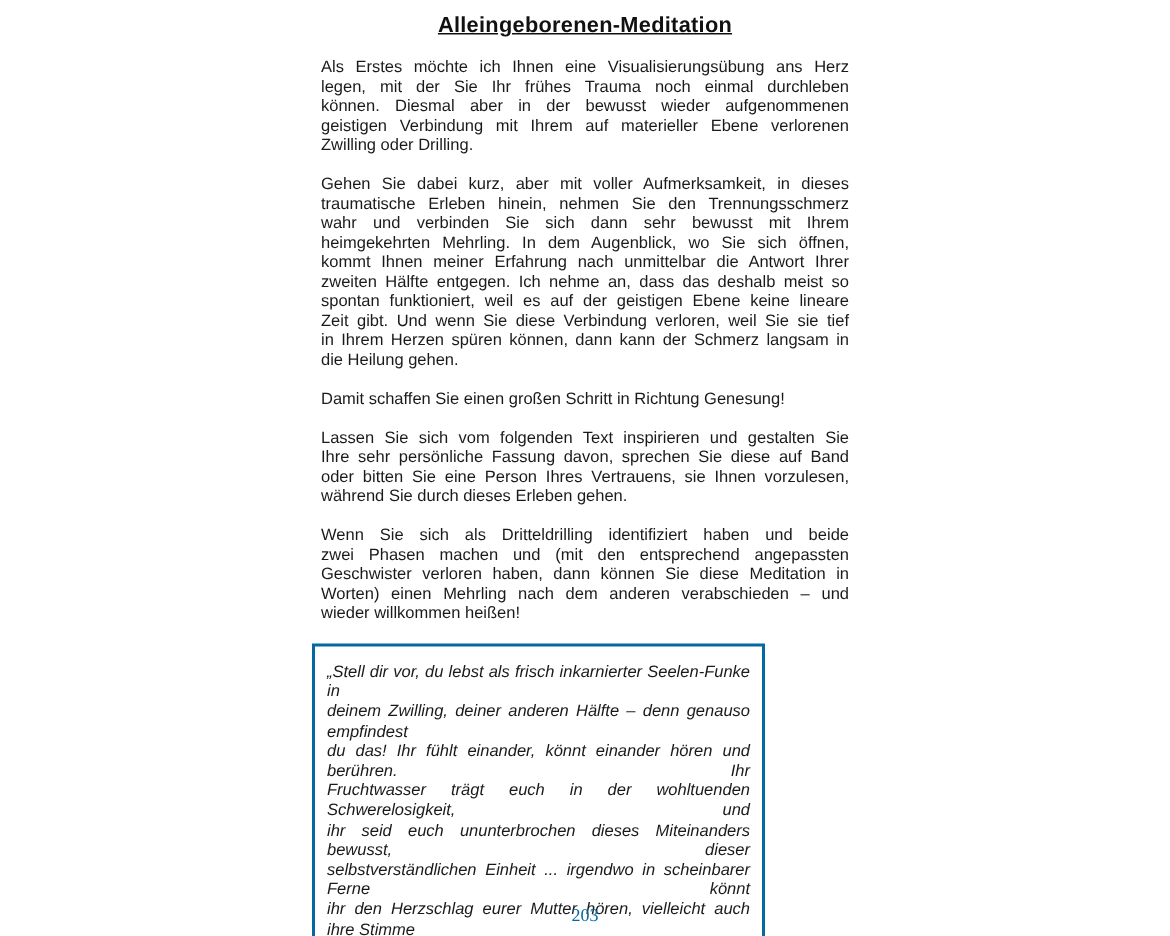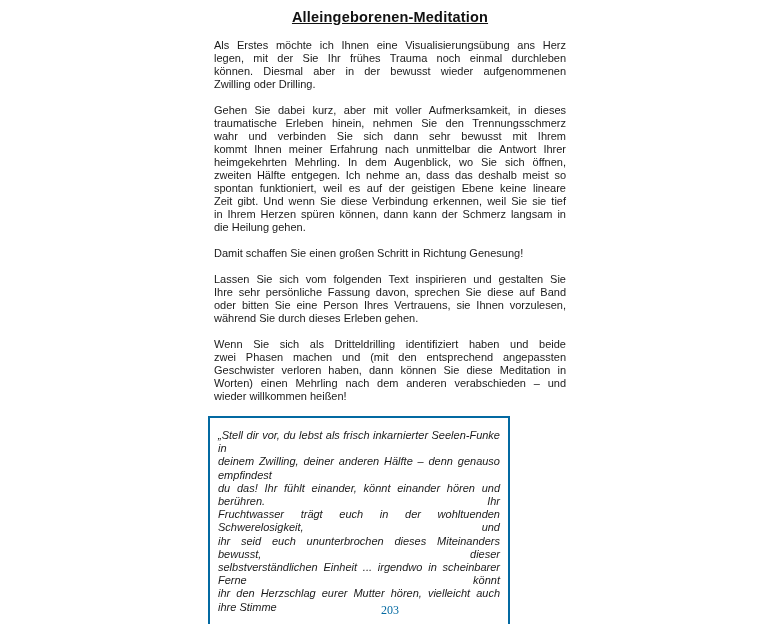--- a/index.html
+++ b/index.html
@@ -65,31 +65,32 @@
 
 <div class="page">
   <div class="content">
 
     <div class="doc-title">Alleingeborenen-Meditation</div>
 
     <div class="para">
         <div class="line">Als Erstes möchte ich Ihnen eine Visualisierungsübung ans Herz</div>
         <div class="line">legen, mit der Sie Ihr frühes Trauma noch einmal durchleben</div>
         <div class="line">können. Diesmal aber in der bewusst wieder aufgenommenen</div>
+        <div class="line">geistigen Verbindung mit Ihrem auf materieller Ebene verlorenen</div>
         <div class="line">Zwilling oder Drilling.</div>
       </div>
     <div class="para">
         <div class="line">Gehen Sie dabei kurz, aber mit voller Aufmerksamkeit, in dieses</div>
         <div class="line">traumatische Erleben hinein, nehmen Sie den Trennungsschmerz</div>
         <div class="line">wahr und verbinden Sie sich dann sehr bewusst mit Ihrem</div>
+        <div class="line">heimgekehrten Mehrling. In dem Augenblick, wo Sie sich öffnen,</div>
         <div class="line">kommt Ihnen meiner Erfahrung nach unmittelbar die Antwort Ihrer</div>
-        <div class="line">heimgekehrten Mehrling. In dem Augenblick, wo Sie sich öffnen,</div>
         <div class="line">zweiten Hälfte entgegen. Ich nehme an, dass das deshalb meist so</div>
         <div class="line">spontan funktioniert, weil es auf der geistigen Ebene keine lineare</div>
-        <div class="line">Zeit gibt. Und wenn Sie diese Verbindung erkennen, weil Sie sie tief</div>
+        <div class="line">Zeit gibt. Und wenn Sie diese Verbindung verloren, weil Sie sie tief</div>
         <div class="line">in Ihrem Herzen spüren können, dann kann der Schmerz langsam in</div>
         <div class="line">die Heilung gehen.</div>
       </div>
     <div class="para">
         <div class="line">Damit schaffen Sie einen großen Schritt in Richtung Genesung!</div>
       </div>
     <div class="para">
         <div class="line">Lassen Sie sich vom folgenden Text inspirieren und gestalten Sie</div>
         <div class="line">Ihre sehr persönliche Fassung davon, sprechen Sie diese auf Band</div>
         <div class="line">oder bitten Sie eine Person Ihres Vertrauens, sie Ihnen vorzulesen,</div>

